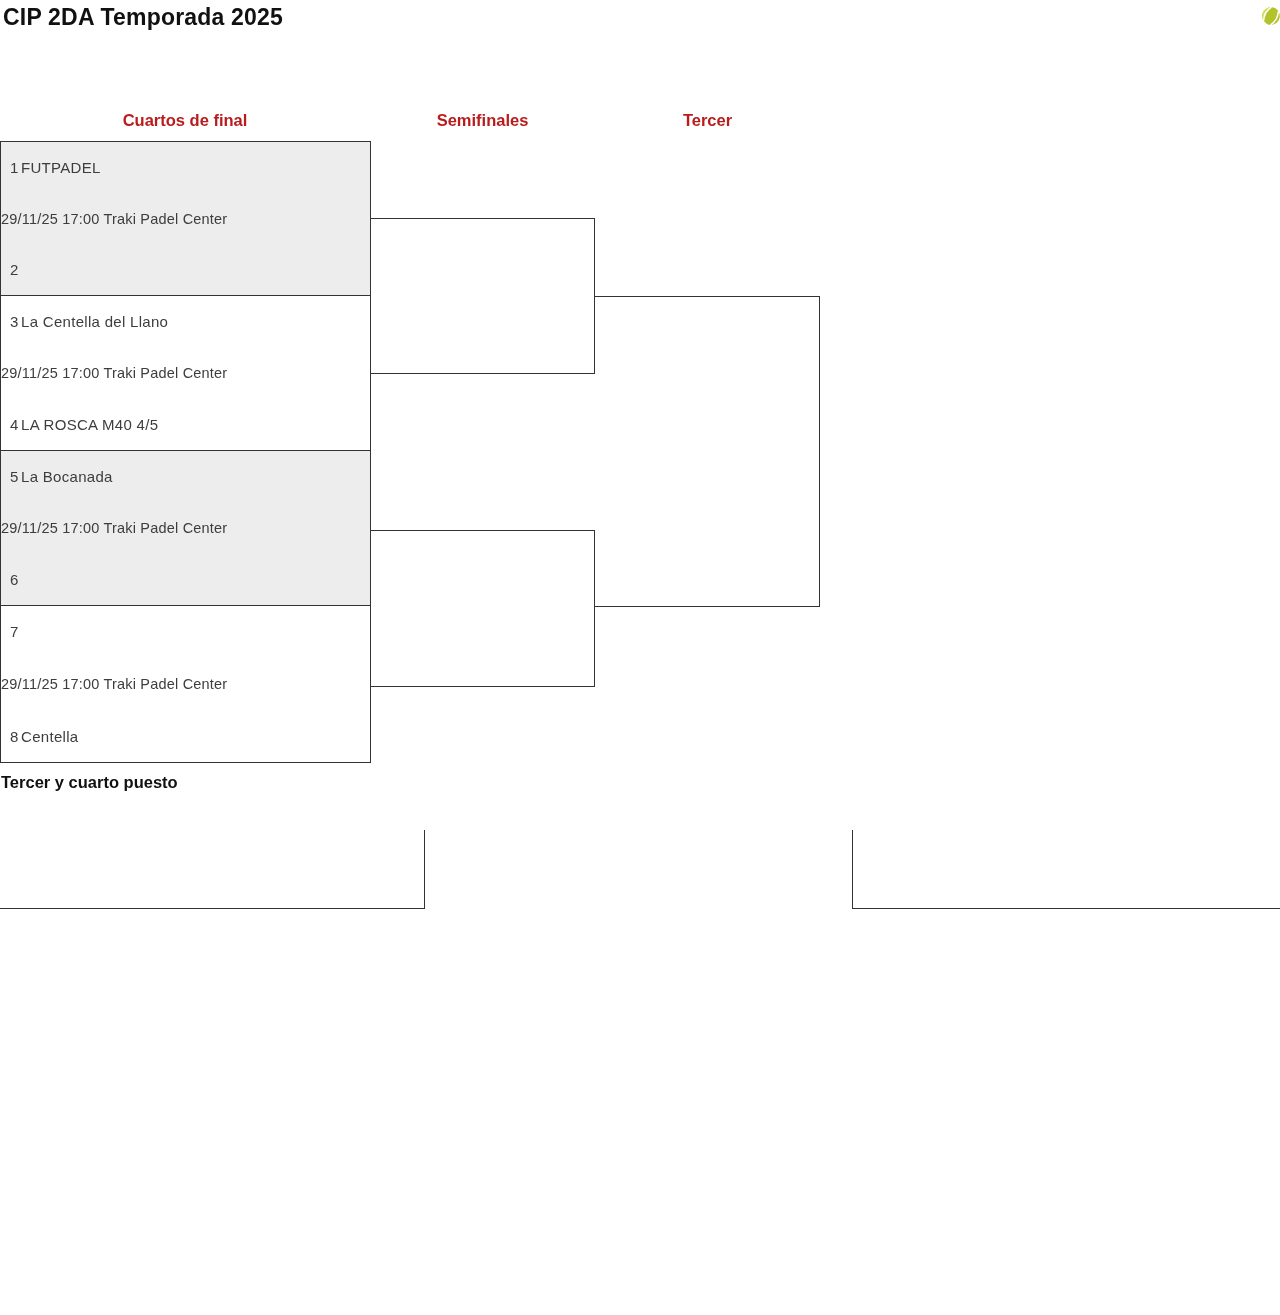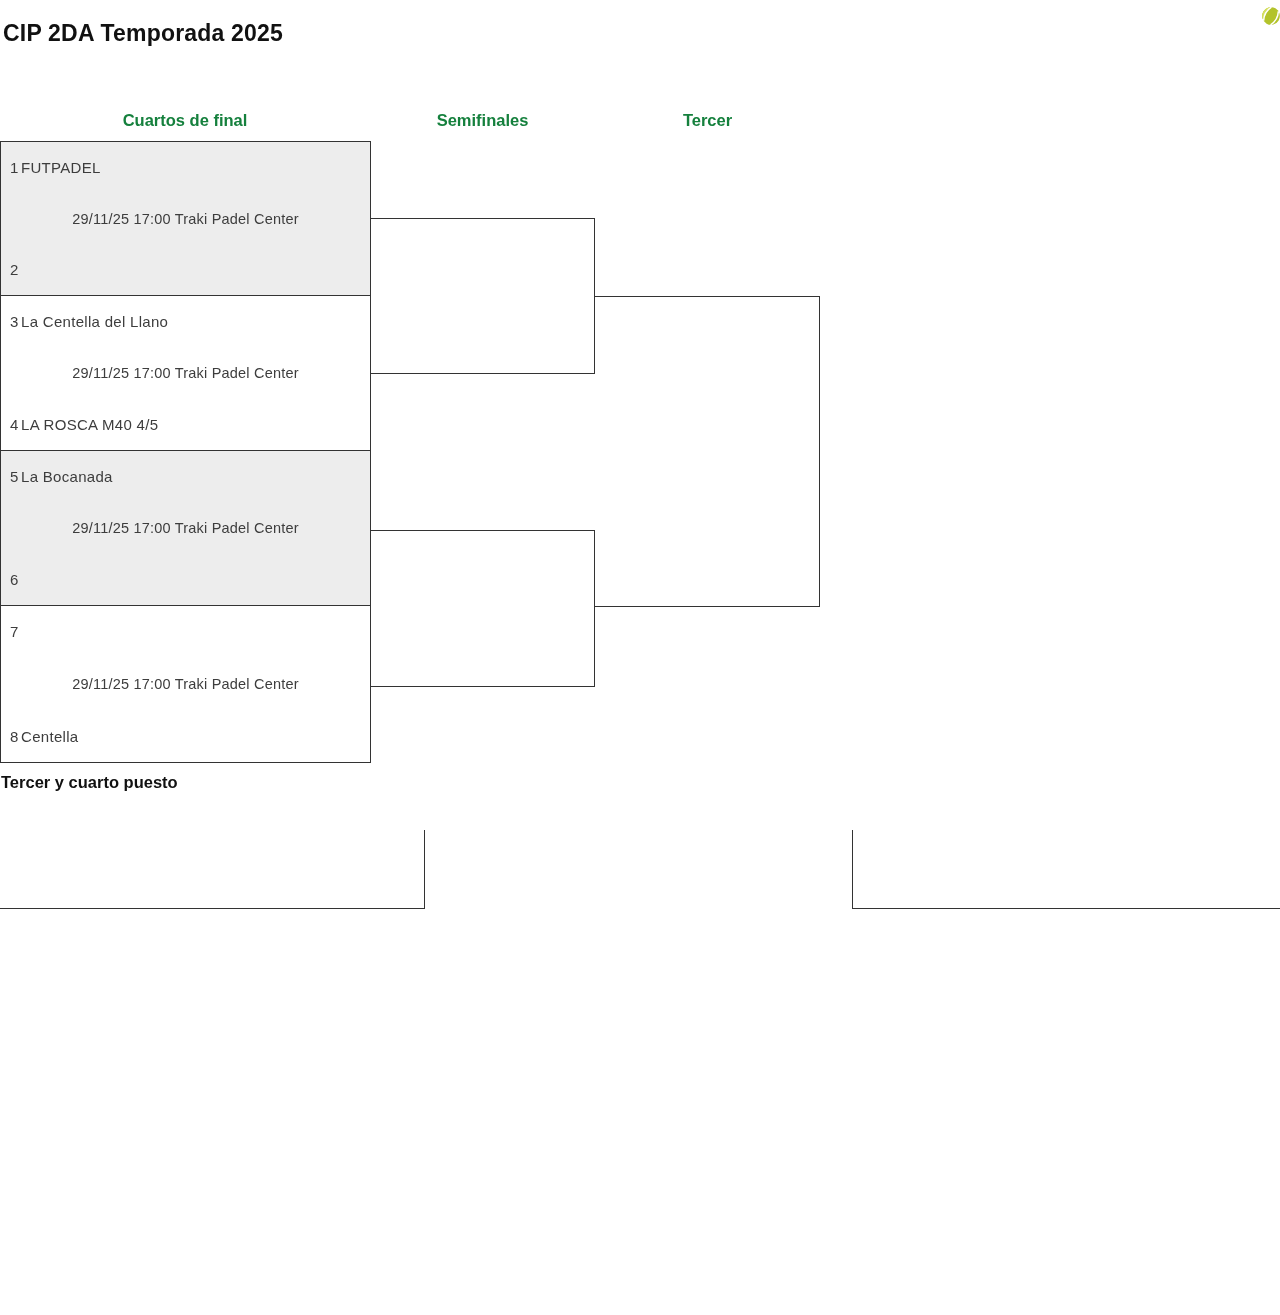--- a/index.html
+++ b/index.html
@@ -12,55 +12,55 @@
     --ball-seam:#ffffff;
   }
   *{box-sizing:border-box;}
   html,body{margin:0;padding:0;}
   body{
     width:1280px;height:1315px;position:relative;background:#ffffff;
     font-family:"Liberation Sans", sans-serif;color:var(--text);
     overflow:hidden;
   }
   .page{position:absolute;inset:0;}
-  .page-header{position:absolute;left:3px;top:16px;}
+  .page-header{position:absolute;left:3px;top:0;}
   .page-header h1,.page-header h2{
     margin:0;font-size:23px;font-weight:700;line-height:34px;
     color:var(--heading);letter-spacing:0.2px;white-space:nowrap;
   }
   .ball{position:absolute;left:1261px;top:6px;width:20px;height:20px;}
   .ball svg{display:block;width:20px;height:20px;}
   .ball-main{fill:var(--ball-main);}
   .ball-light{fill:var(--ball-light);}
   .ball-seam{fill:none;stroke:var(--ball-seam);stroke-width:1.8;}
 
   .col-header{
     position:absolute;top:110px;text-align:center;
-    font-size:16.5px;font-weight:600;color:#15803d;line-height:20px;
+    font-size:16.5px;font-weight:600;color:#b91c1c;line-height:20px;
   }
   .col-header.c1{left:0;width:370px;}
   .col-header.c2{left:370px;width:225px;text-align:center;}
   .col-header.c3{left:595px;width:225px;}
 
   .match{
     position:absolute;left:0;width:371px;
     border:1px solid var(--border);background:#ffffff;
   }
   .match.shaded{background:var(--box-shaded);}
   .team{
     position:absolute;left:9px;right:10px;display:flex;align-items:baseline;
     font-size:15px;letter-spacing:0.3px;color:var(--text);line-height:18px;
   }
   .team.top{top:17px;}
   .team.bottom{bottom:16px;}
   .seed{display:inline-block;min-width:11px;}
   .tname{margin-left:0;white-space:nowrap;}
   .minfo{
     position:absolute;left:0;right:0;top:50%;transform:translateY(-50%);
-    text-align:center;font-size:14.5px;letter-spacing:0.2px;color:var(--text);
+    font-size:14.5px;letter-spacing:0.2px;color:var(--text);
   }
 
   .sf-box,.final-box{
     position:absolute;background:transparent;
     border:1px solid var(--border);border-left:none;
   }
   .sf-box{left:370px;width:225px;}
   .sf-box.s1{top:218px;height:156px;}
   .sf-box.s2{top:530px;height:157px;}
   .final-box{left:595px;width:225px;top:296px;height:311px;}

